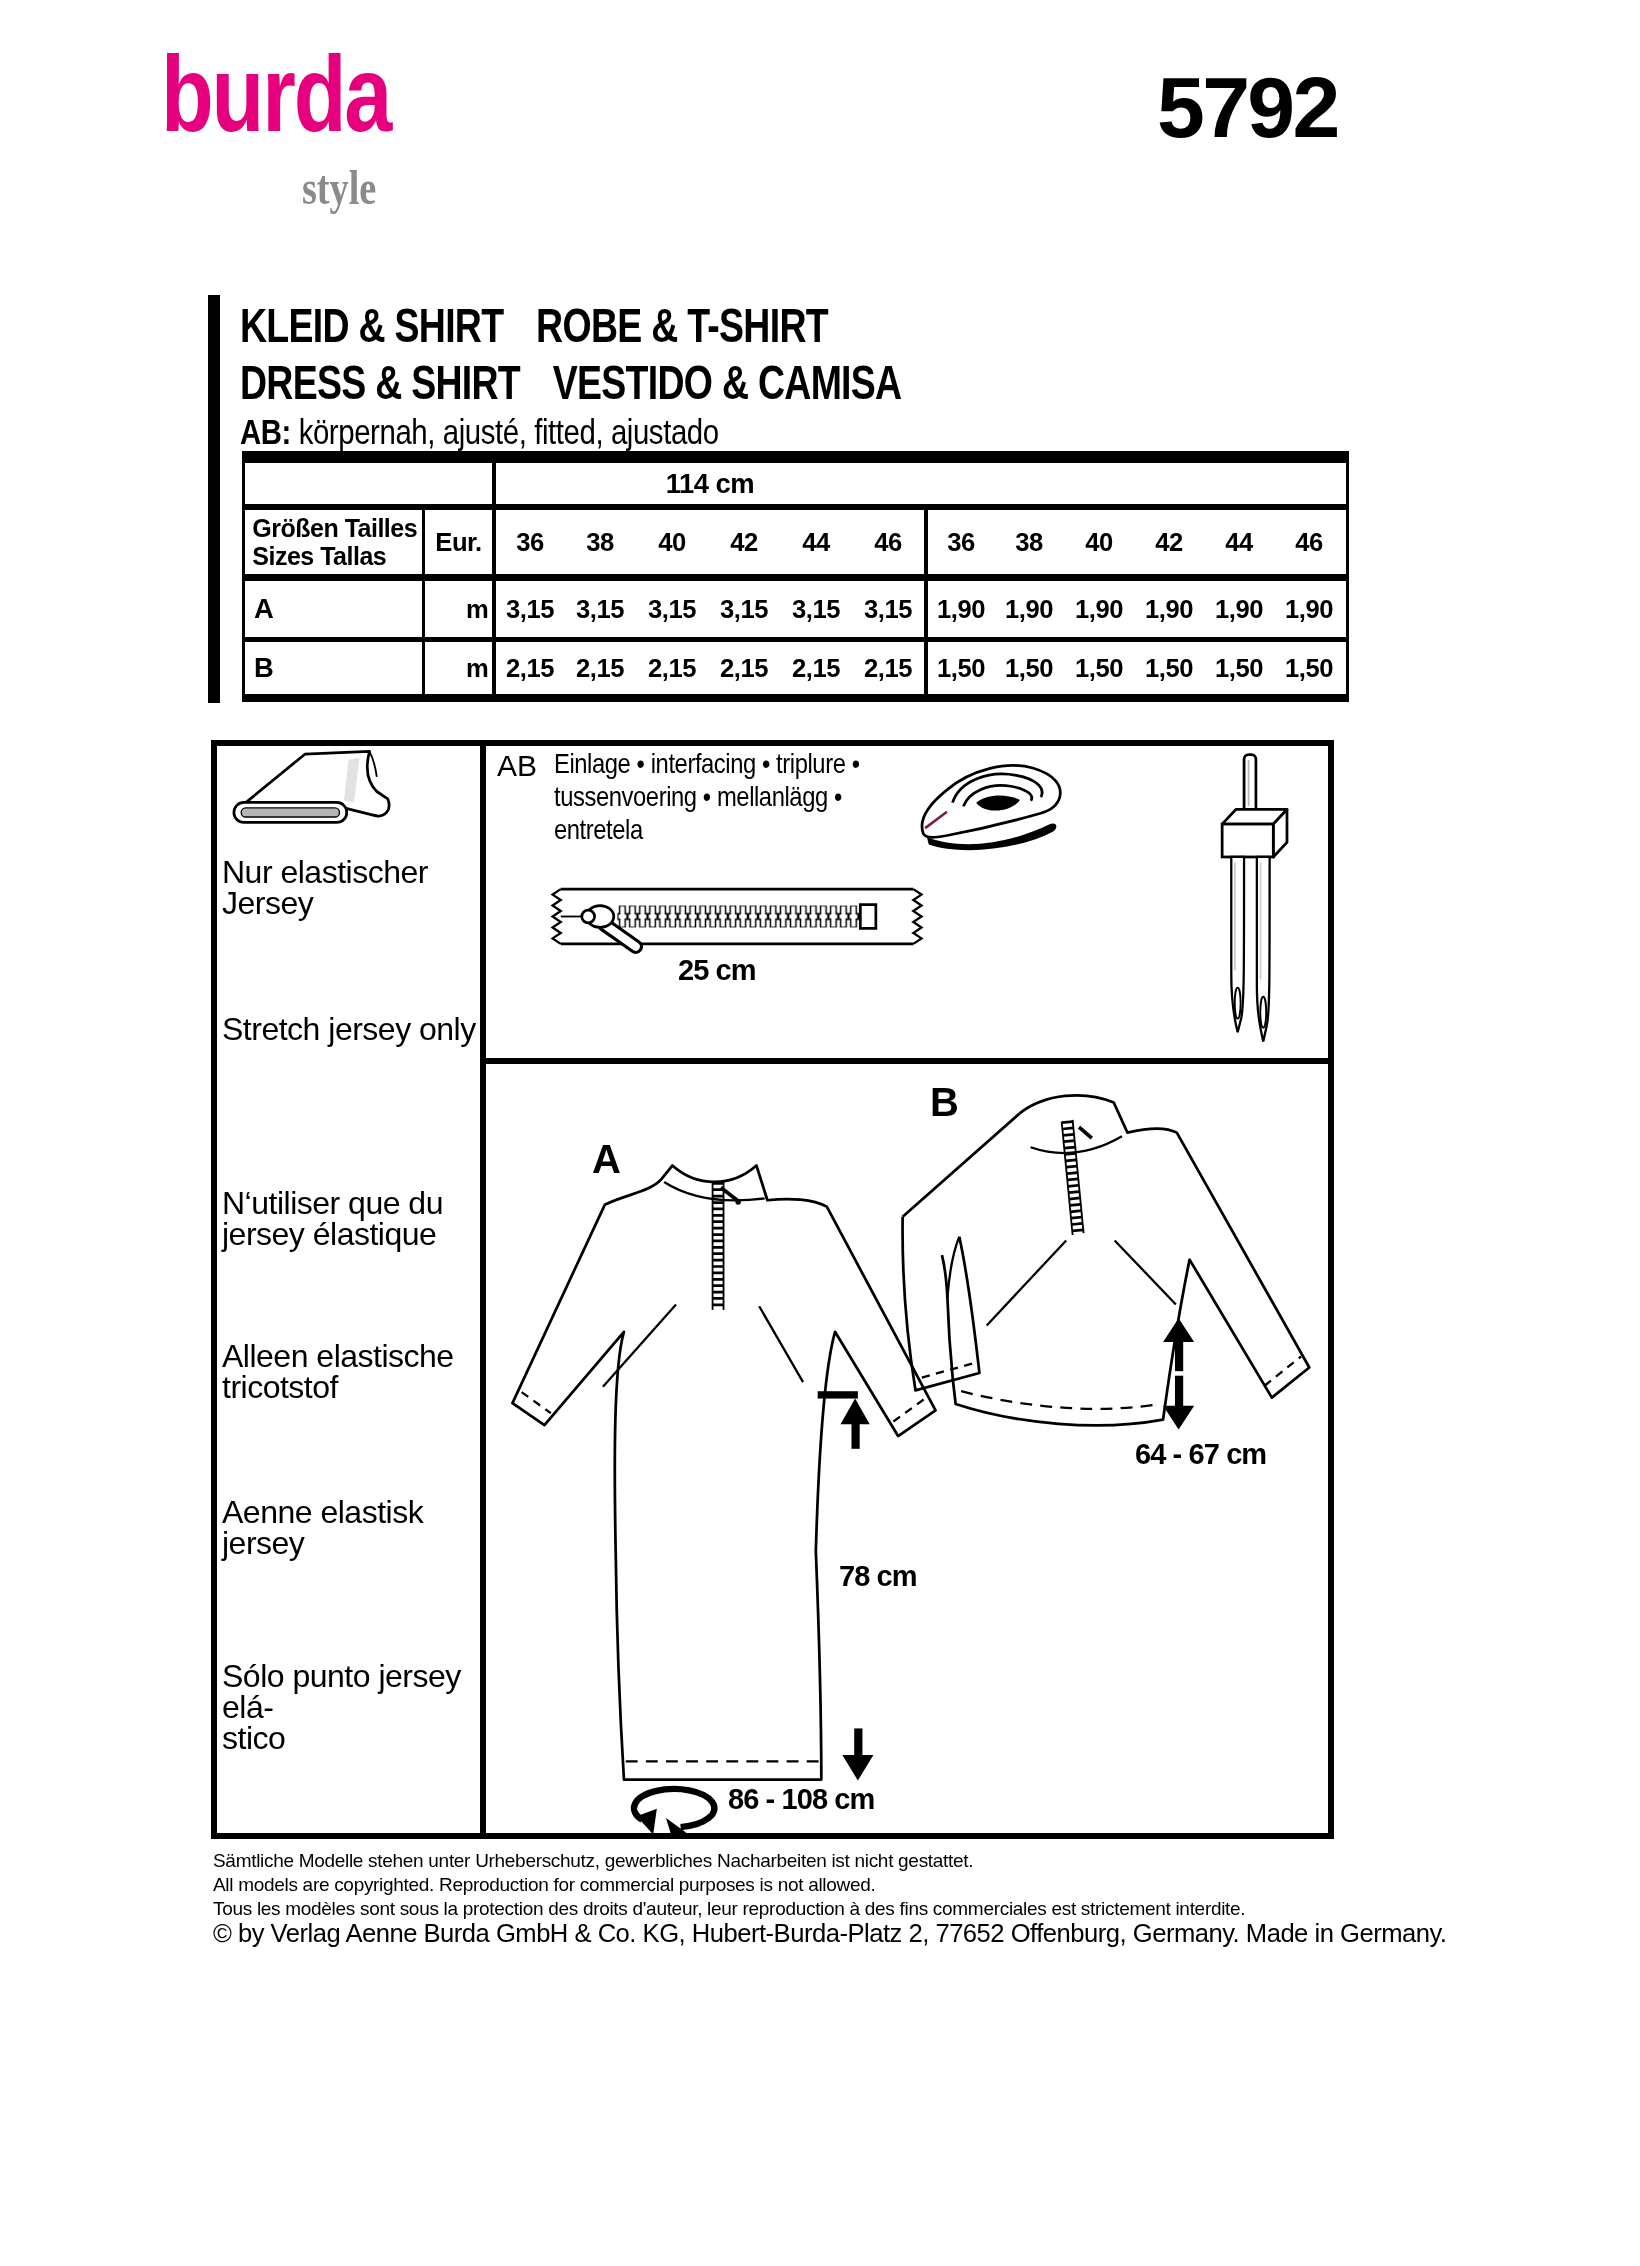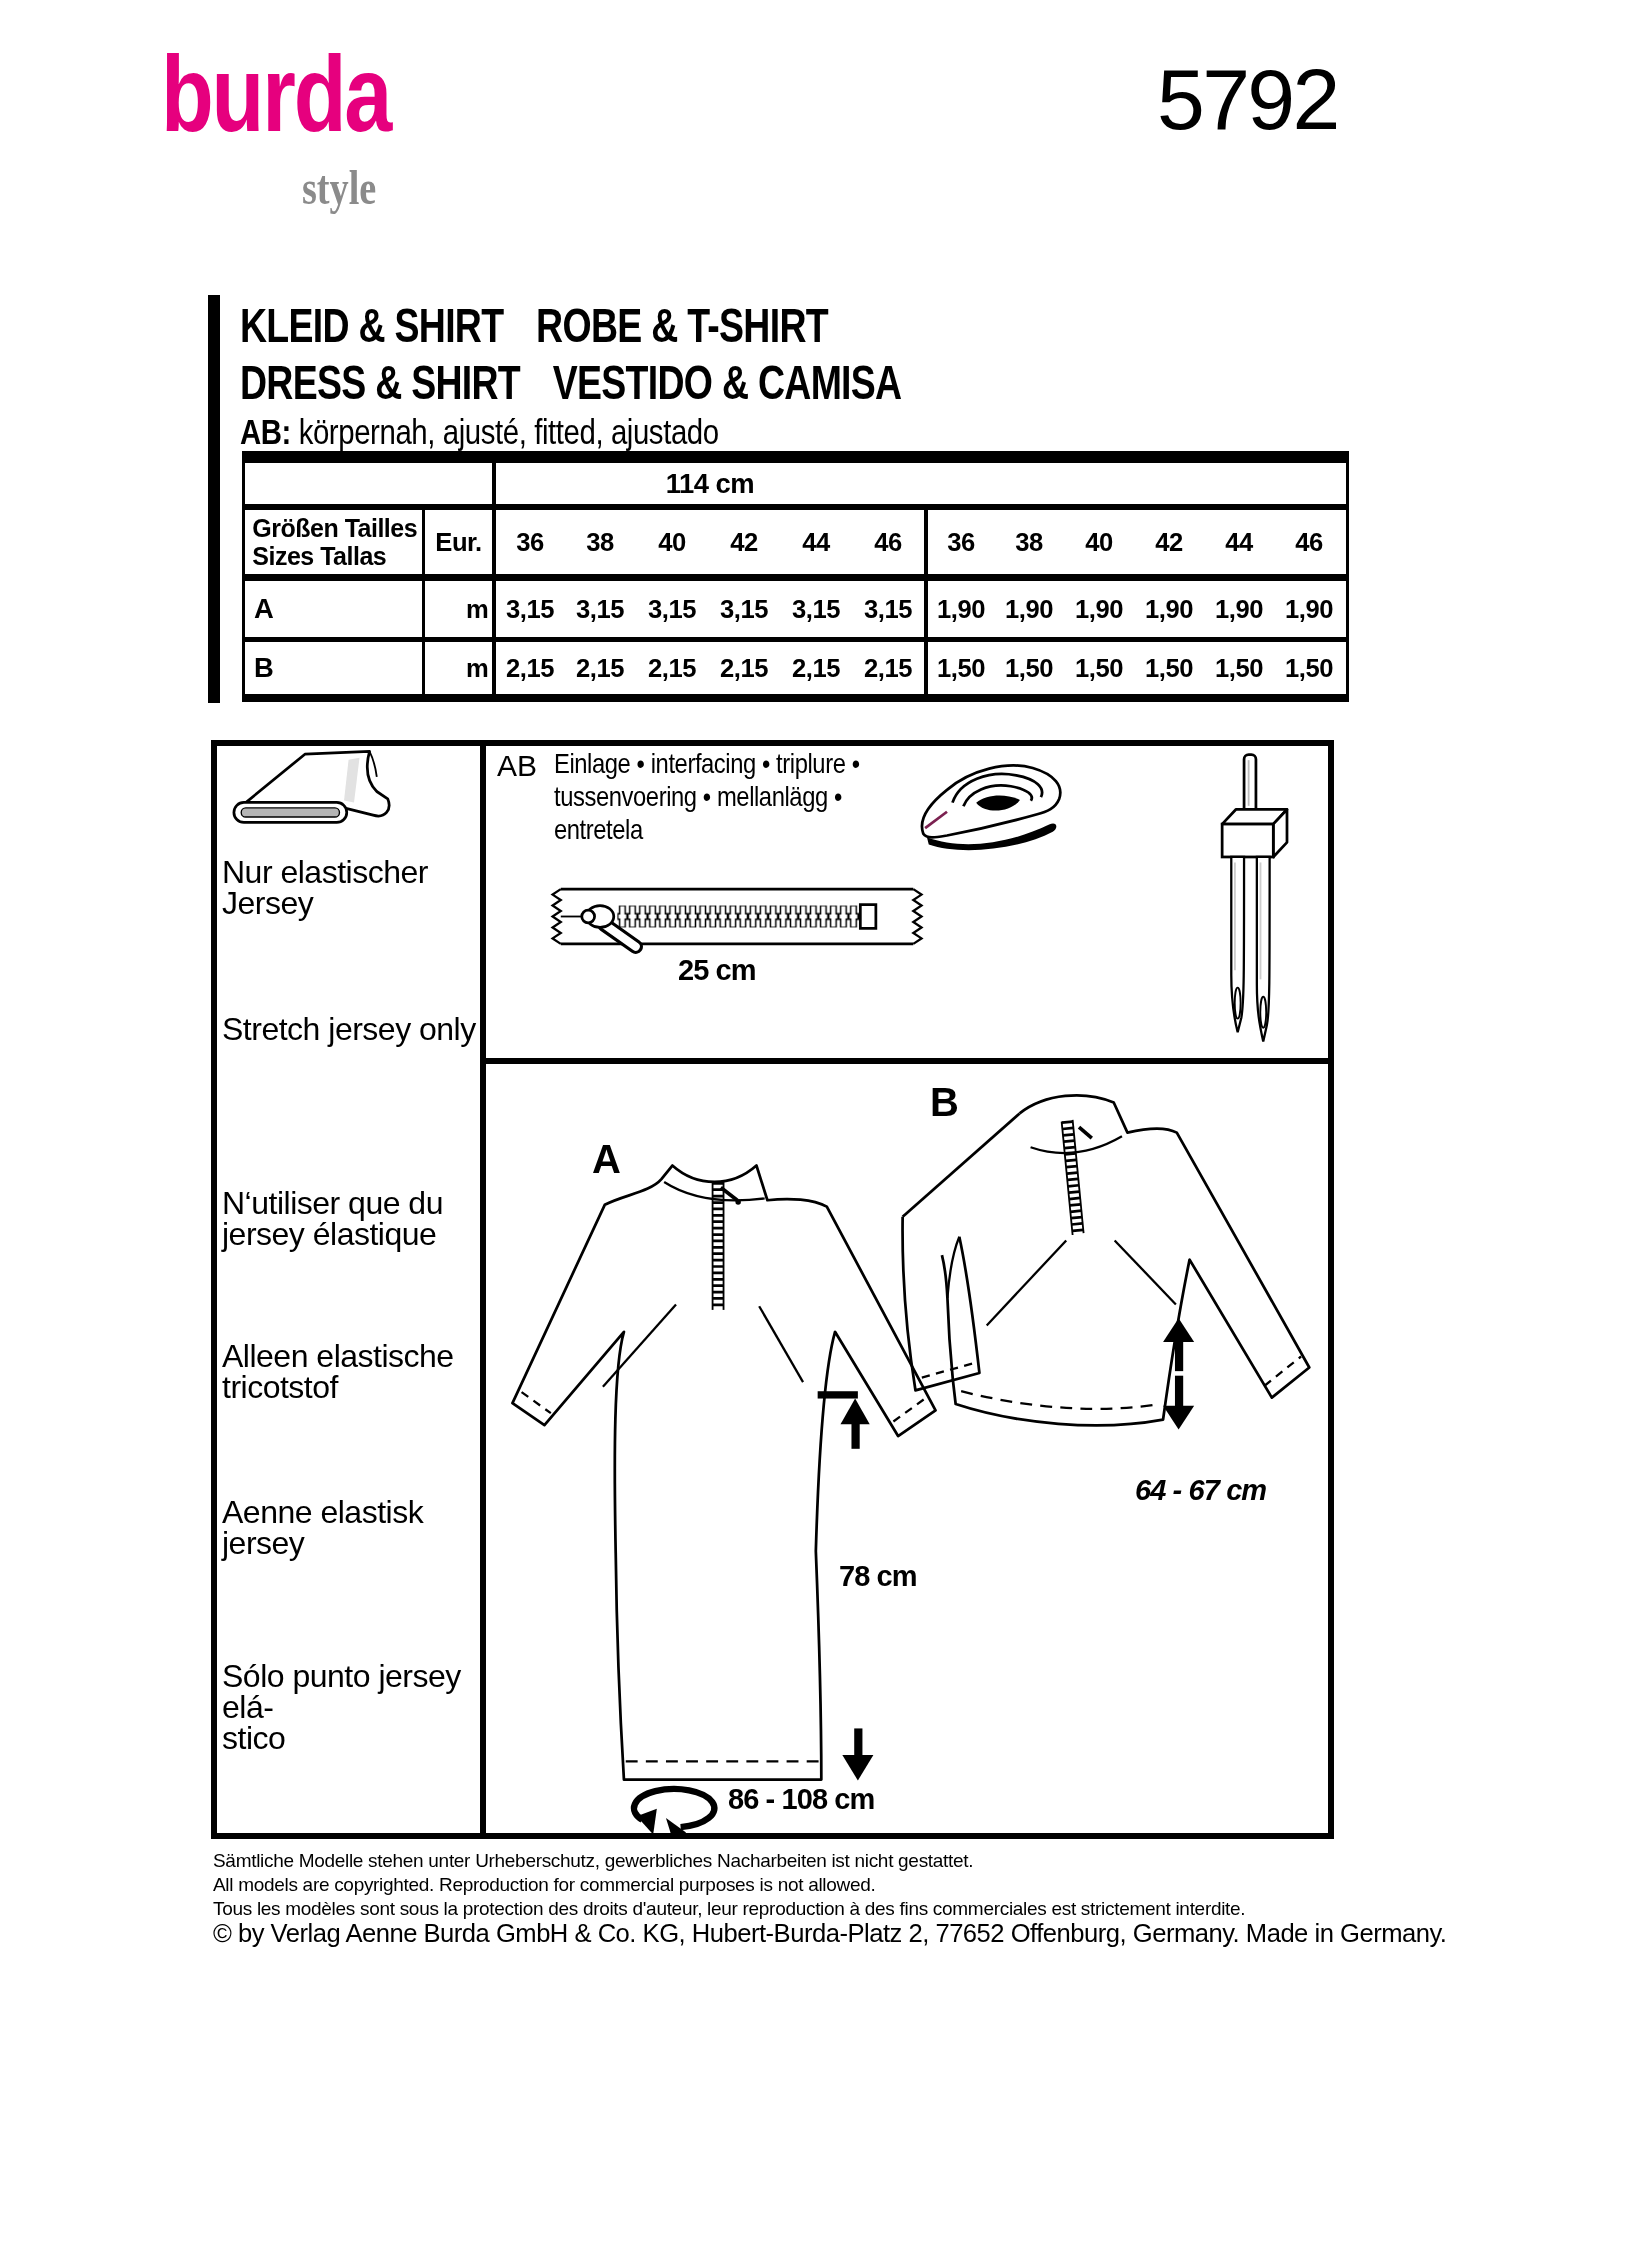--- a/index.html
+++ b/index.html
@@ -4,21 +4,21 @@
 <style>
   html,body{margin:0;padding:0;background:#fff;}
   #page{position:relative;width:1640px;height:2266px;background:#ffffff;overflow:hidden;
         font-family:"Liberation Sans",sans-serif;color:#000;}
   .abs{position:absolute;}
   
   .logo{left:161px;top:40px;font-size:108px;font-weight:bold;color:#e6007e;
         letter-spacing:-2.7px;transform:scaleX(0.80);transform-origin:0 0;line-height:1;}
   .logo-style{left:302px;top:163px;font-size:49px;font-weight:bold;color:#8b8b8b;
         font-family:"Liberation Serif",serif;transform:scaleX(0.78);transform-origin:0 0;line-height:1;}
-  .pattern-number{left:1157px;top:56px;font-size:86px;font-weight:normal;letter-spacing:-2.7px;line-height:1;}
+  .pattern-number{left:1157px;top:64px;font-size:86px;font-weight:bold;letter-spacing:-2.7px;line-height:1;}
   
   .title-bar{left:208px;top:295px;width:12px;height:408px;background:#000;}
   .title-line{left:240px;display:flex;gap:42px;font-weight:bold;font-size:48px;line-height:1;
         letter-spacing:-0.9px;transform:scaleX(0.78);transform-origin:0 0;white-space:nowrap;}
   .t1{top:302px;} .t2{top:359px;}
   .title-ab{left:240px;top:414px;font-size:35px;line-height:1;letter-spacing:-0.5px;
         transform:scaleX(0.84);transform-origin:0 0;white-space:nowrap;}
   .title-ab b{margin-right:9.1px;}
   
   .ftable{left:242px;top:451px;width:1101px;border:3.7px solid #000;border-top:12px solid #000;
@@ -47,21 +47,21 @@
   .n0{top:857px;} .n1{top:1014px;} .n2{top:1188px;} .n3{top:1341px;} .n4{top:1497px;} .n5{top:1661px;}
   
   .ab-label{left:497px;top:749px;font-size:30px;font-weight:normal;}
   .interfacing{left:554px;top:747px;font-size:28px;line-height:33px;letter-spacing:-0.5px;
       white-space:pre-line;transform:scaleX(0.85);transform-origin:0 0;width:439px;}
   .zipper-len{left:678px;top:954px;font-size:29px;font-weight:bold;letter-spacing:-0.9px;}
   
   .gl{font-size:40px;font-weight:bold;line-height:1;}
   .glA{left:592px;top:1139px;} .glB{left:930px;top:1082px;}
   .meas{font-size:29px;font-weight:bold;letter-spacing:-0.9px;line-height:1;}
-  .m78{left:839px;top:1562px;} .m86{left:728px;top:1785px;} .m64{left:1135px;top:1476px;font-style:italic;}
+  .m78{left:839px;top:1562px;} .m86{left:728px;top:1785px;} .m64{left:1135px;top:1440px;}
   
   .foot{left:213px;font-size:19px;letter-spacing:-0.3px;line-height:1;}
   .f0{top:1851px;} .f1{top:1875px;} .f2{top:1899px;}
   .f3{top:1921px;font-size:25.6px;letter-spacing:-0.5px;}
   svg{display:block;}
 </style>
 </head>
 <body>
 
 <div id="page">

